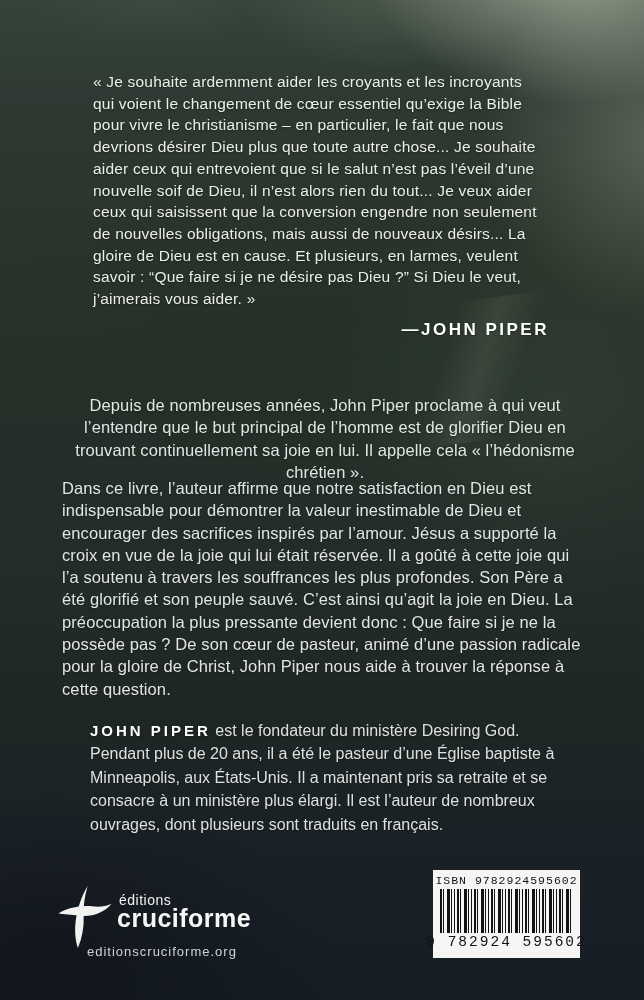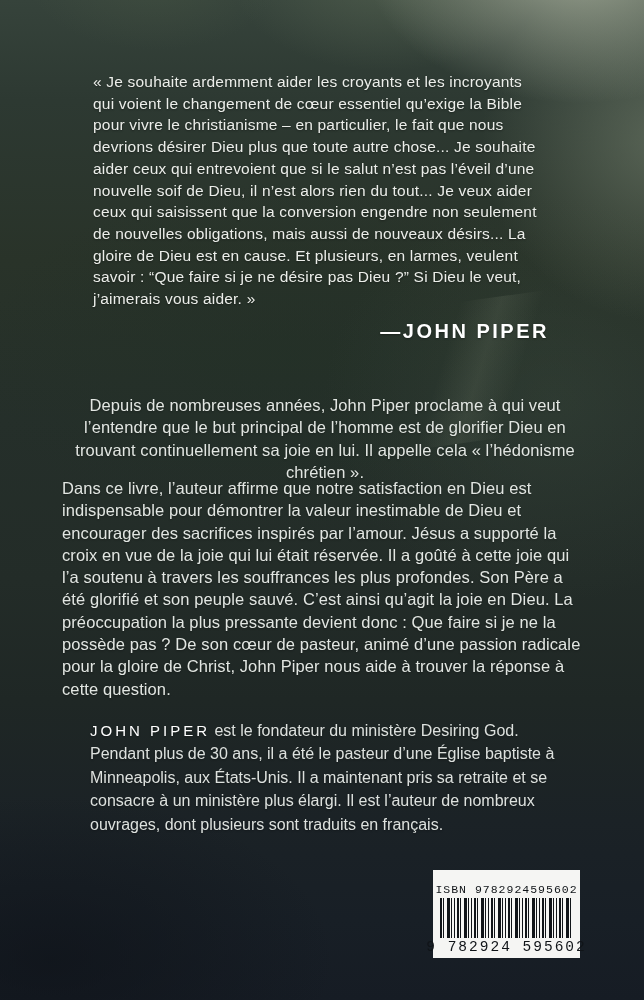--- a/index.html
+++ b/index.html
@@ -23,53 +23,53 @@
     background:linear-gradient(115deg,rgba(190,200,170,0) 40%,rgba(190,200,170,0.10) 50%,rgba(190,200,170,0) 60%);
     transform:rotate(-8deg);
   }
   .quote{
     position:absolute;left:93px;top:71px;width:452px;
     color:#eceeea;font-size:15.5px;line-height:21.7px;
     letter-spacing:0.2px;text-shadow:0 1px 2px rgba(0,0,0,0.35);
   }
   .attribution{
     position:absolute;left:93px;top:320px;width:456px;
-    color:#ffffff;font-weight:bold;font-size:20px;letter-spacing:2.5px;
+    color:#ffffff;font-weight:bold;font-size:17px;letter-spacing:2.5px;
     text-align:right;text-shadow:0 1px 2px rgba(0,0,0,0.35);
   }
   .para{
     position:absolute;left:62px;width:526px;
     color:#e2e6e2;font-size:16.5px;line-height:22.3px;letter-spacing:0.1px;
     text-shadow:0 1px 2px rgba(0,0,0,0.3);
   }
   .para1{top:394px;text-align:center;}
   .para2{top:477px;}
   .bio{
     position:absolute;left:90px;top:719px;width:472px;
     color:#dde1de;font-size:16px;line-height:23.4px;
     text-shadow:0 1px 2px rgba(0,0,0,0.3);
   }
-  .bio-name{font-weight:normal;color:#ffffff;font-size:15px;letter-spacing:3px;}
+  .bio-name{font-weight:bold;color:#ffffff;font-size:15px;letter-spacing:3px;}
   .publisher{position:absolute;left:57px;top:884px;width:220px;height:84px;}
   .cross-icon{position:absolute;left:0;top:2px;width:56px;height:62px;}
   .pub-editions{
     position:absolute;left:62px;top:8px;
     color:#f2f3f1;font-size:14px;letter-spacing:0.5px;
   }
   .pub-cruciforme{
     position:absolute;left:60px;top:20px;
     color:#f7f8f6;font-size:25px;font-weight:bold;letter-spacing:0.5px;
   }
   .pub-url{
     position:absolute;left:30px;top:60px;
     color:#cfd4d2;font-size:13px;letter-spacing:1px;
   }
   .barcode{
     position:absolute;left:433px;top:870px;width:147px;height:88px;
-    background:#f5f5f3;box-sizing:border-box;padding:13px 7px 3px 7px;
+    background:#f5f5f3;box-sizing:border-box;padding:4px 7px 3px 7px;
     display:flex;flex-direction:column;align-items:center;
   }
   .isbn-top{
     font-family:"Liberation Mono",monospace;color:#101418;
     font-size:11.5px;letter-spacing:1px;white-space:nowrap;
   }
   .bars{
     width:133px;height:44px;margin-top:2px;
     background:repeating-linear-gradient(90deg,
       #101418 0 2px,#f5f5f3 2px 3px,
@@ -89,22 +89,31 @@
 <div class="cover">
   <div class="streak"></div>
 
   <div class="quote">« Je souhaite ardemment aider les croyants et les incroyants qui voient le changement de cœur essentiel qu’exige la Bible pour vivre le christianisme – en particulier, le fait que nous devrions désirer Dieu plus que toute autre chose... Je souhaite aider ceux qui entrevoient que si le salut n’est pas l’éveil d’une nouvelle soif de Dieu, il n’est alors rien du tout... Je veux aider ceux qui saisissent que la conversion engendre non seulement de nouvelles obligations, mais aussi de nouveaux désirs... La gloire de Dieu est en cause. Et plusieurs, en larmes, veulent savoir : “Que faire si je ne désire pas Dieu ?” Si Dieu le veut, j’aimerais vous aider. »</div>
   <div class="attribution">—JOHN PIPER</div>
 
   <div class="para para1">Depuis de nombreuses années, John Piper proclame à qui veut l’entendre que le but principal de l’homme est de glorifier Dieu en trouvant continuellement sa joie en lui. Il appelle cela « l’hédonisme chrétien ».</div>
   <div class="para para2">Dans ce livre, l’auteur affirme que notre satisfaction en Dieu est indispensable pour démontrer la valeur inestimable de Dieu et encourager des sacrifices inspirés par l’amour. Jésus a supporté la croix en vue de la joie qui lui était réservée. Il a goûté à cette joie qui l’a soutenu à travers les souffrances les plus profondes. Son Père a été glorifié et son peuple sauvé. C’est ainsi qu’agit la joie en Dieu. La préoccupation la plus pressante devient donc : Que faire si je ne la possède pas ? De son cœur de pasteur, animé d’une passion radicale pour la gloire de Christ, John Piper nous aide à trouver la réponse à cette question.</div>
 
   <div class="bio"><span class="bio-name">JOHN PIPER</span>
-    <span>est le fondateur du ministère Desiring God. Pendant plus de 30 ans, il a été le pasteur d’une Église baptiste à Minneapolis, aux États-Unis. Il a maintenant pris sa retraite et se consacre à un ministère plus élargi. Il est l’auteur de nombreux ouvrages, dont plusieurs sont traduits en français.</span>
+    <span>est le fondateur du ministère Desiring God. Pendant plus de 20 ans, il a été le pasteur d’une Église baptiste à Minneapolis, aux États-Unis. Il a maintenant pris sa retraite et se consacre à un ministère plus élargi. Il est l’auteur de nombreux ouvrages, dont plusieurs sont traduits en français.</span>
   </div>
 
+  <div class="publisher">
+    <svg class="cross-icon" viewBox="0 0 60 70" xmlns="http://www.w3.org/2000/svg">
+      <path fill="#f2f3f1" d="M33 0 C30 10 28 22 28.5 34 C29 46 27 58 22 70 C18 58 18 44 21 31 C24 18 28 8 33 0 Z"></path>
+      <path fill="#f2f3f1" d="M0 31 C10 25 24 21.5 38 23 C46 24 54 23 60 20 C52 30 38 35 24 33.5 C14 32.5 6 32 0 31 Z"></path>
+    </svg>
+    <div class="pub-editions">éditions</div>
+    <div class="pub-cruciforme">cruciforme</div>
+    <div class="pub-url">editionscruciforme.org</div>
+  </div>
 
   <div class="barcode">
     <div class="isbn-top"><span>ISBN</span> <span>9782924595602</span></div>
     <div class="bars"></div>
     <div class="ean">9 782924 595602</div>
   </div>
 </div>
 
 </body></html>

